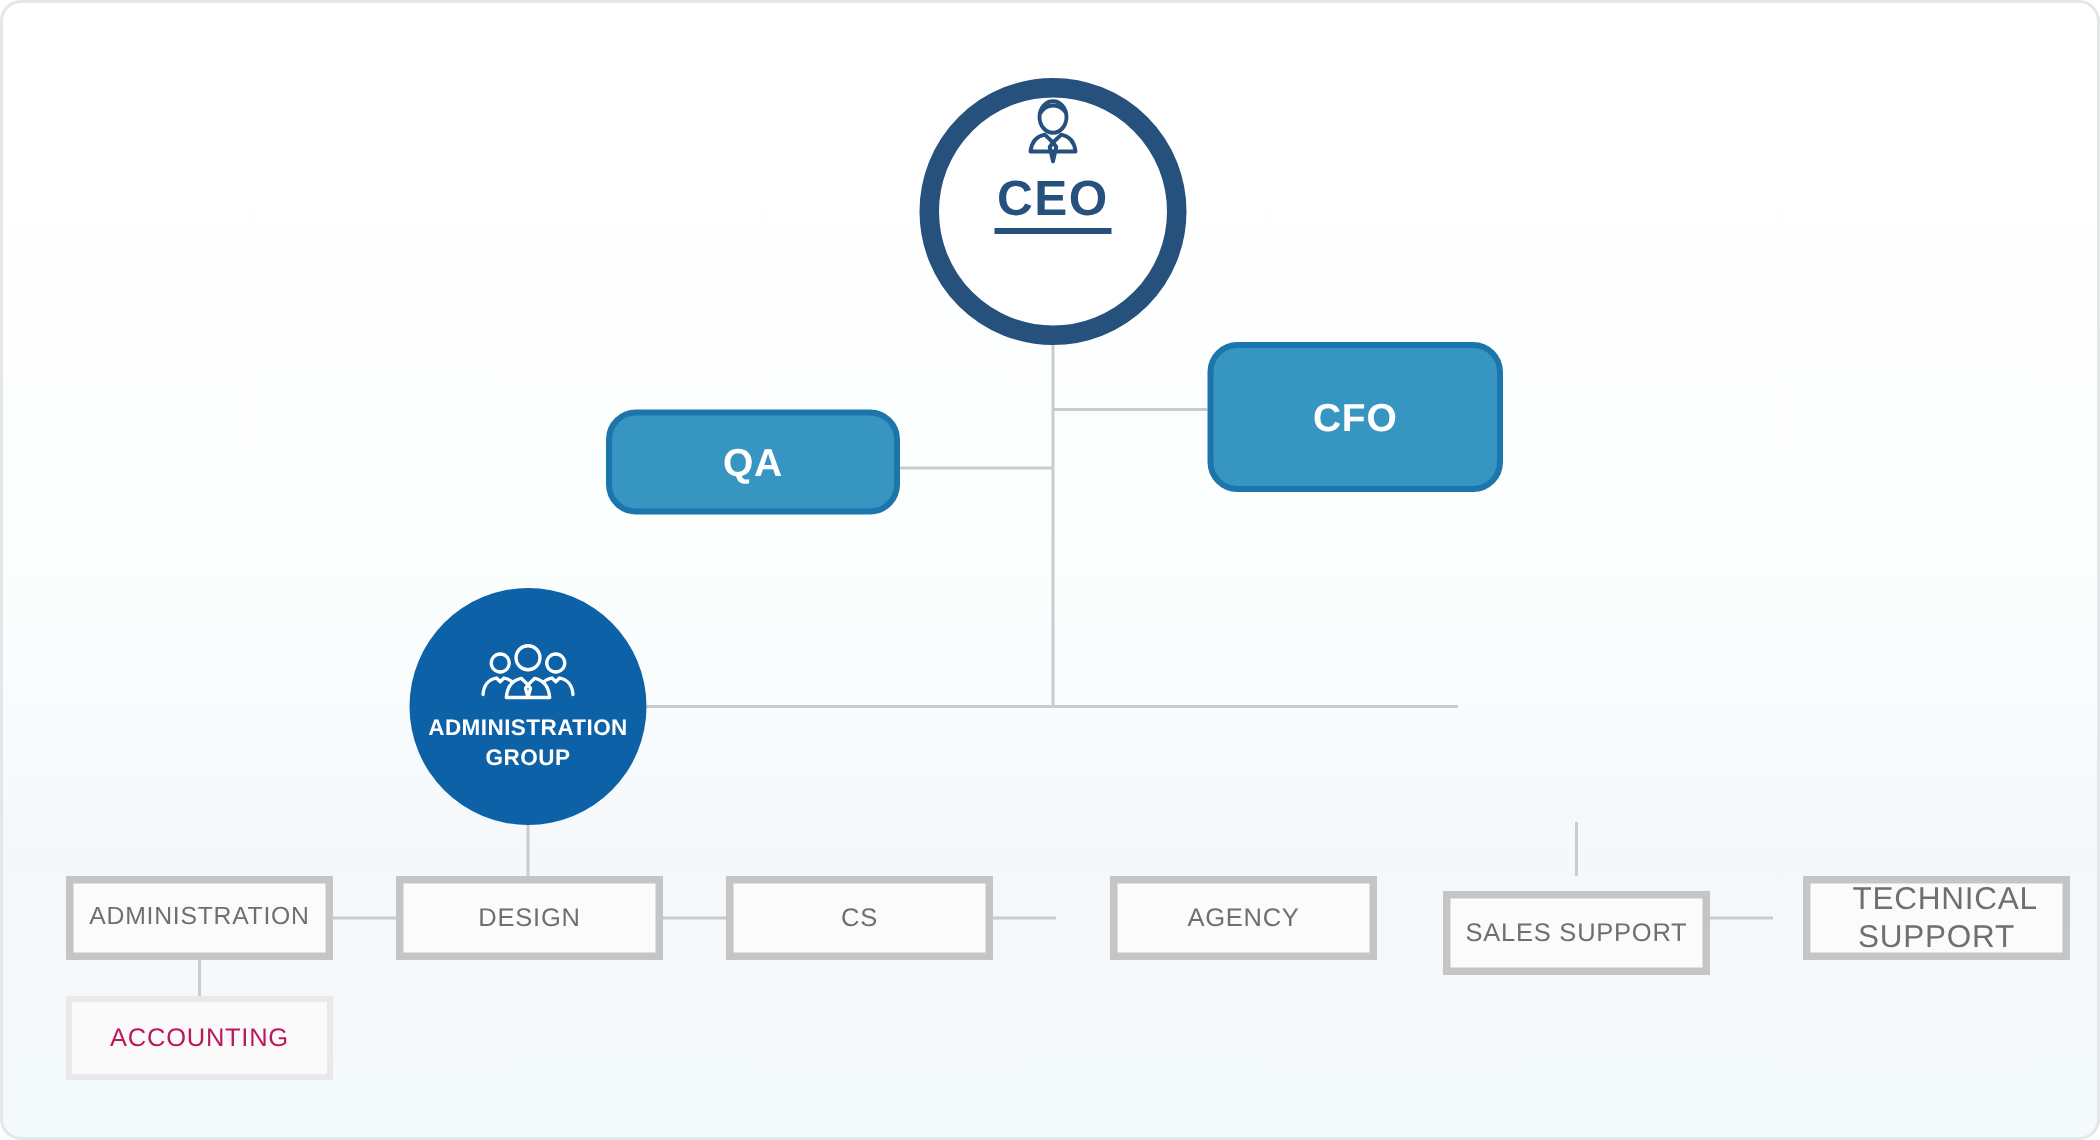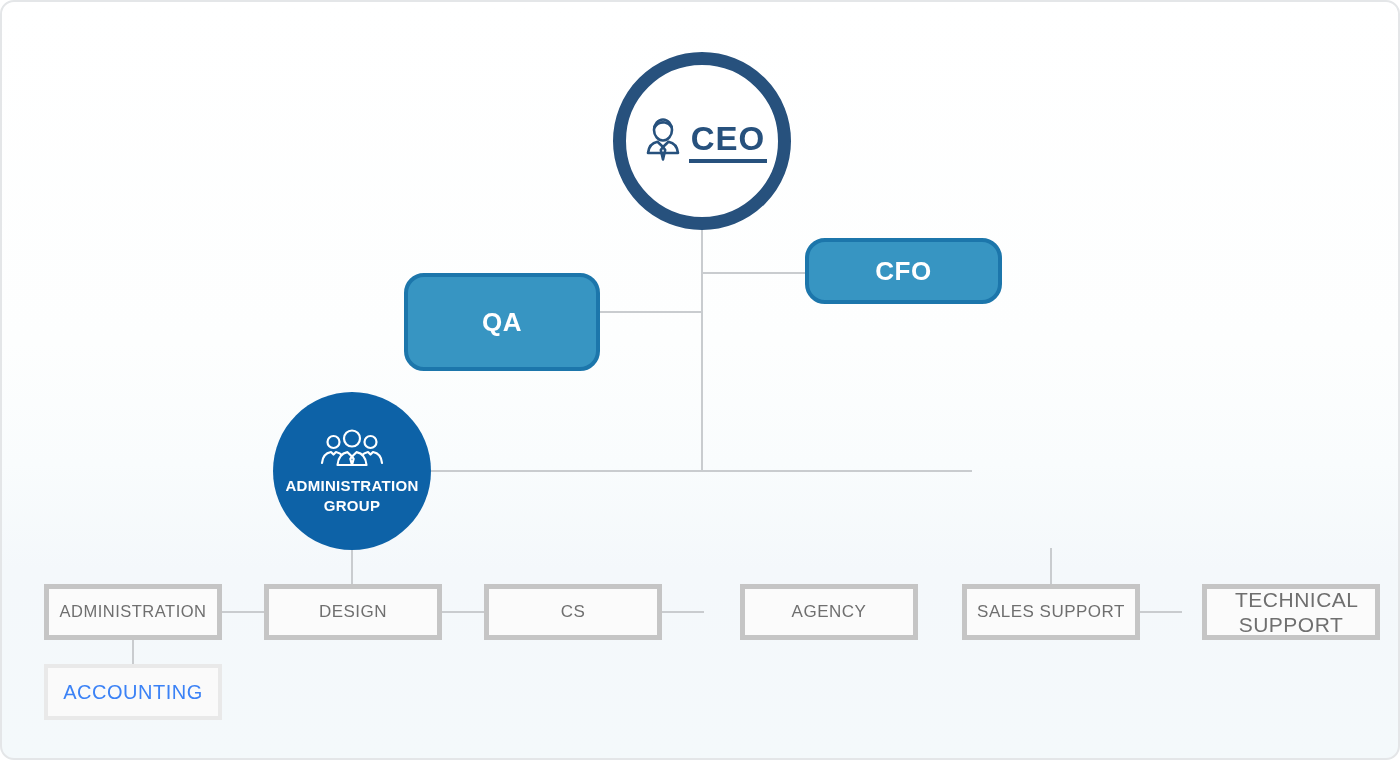--- a/index.html
+++ b/index.html
@@ -32,44 +32,44 @@
   .h-d4         { left: 1138px; top: 609px; width: 42px;  height: 1.5px; }
   .v-accounting { left: 130px;  top: 638px; width: 1.5px; height: 24px; }
 
   
   .ceo-circle {
     position: absolute; left: 611px; top: 50px;
     width: 178px; height: 178px;
     background: #ffffff;
     border: 13px solid #27517d;
     border-radius: 50%;
-    display: flex; flex-direction: row;
-    align-items: center; justify-content: center;
+    display: flex; flex-direction: column;
+    align-items: center; 
   }
   .ceo-label {
     margin-top: 2px;
     font-size: 33px; font-weight: bold;
     color: #27517d; letter-spacing: 1px;
     border-bottom: 4px solid #27517d;
     padding: 0 2px 4px 2px;
     line-height: 1;
   }
 
   
   .pill {
     position: absolute;
     background: #3795c2;
     border: 4px solid #1c76ab;
     border-radius: 20px;
     display: flex; align-items: center; justify-content: center;
     color: #ffffff; font-size: 26px; font-weight: bold;
     letter-spacing: 0.5px;
   }
-  .pill-qa  { left: 402px; top: 271px; width: 196px; height: 98px; }
-  .pill-cfo { left: 803px; top: 236px; width: 197px; height: 66px; }
+  .pill-qa  { left: 402px; top: 271px; width: 196px; height: 70px; }
+  .pill-cfo { left: 803px; top: 226px; width: 197px; height: 100px; }
 
   
   .group-circle {
     position: absolute;
     width: 158px; height: 158px;
     background: #0d62a7;
     border-radius: 50%;
     display: flex; flex-direction: column;
     align-items: center; justify-content: center;
     text-align: center;
@@ -90,31 +90,31 @@
     background: #fbfbfb;
     border: 5px solid #c5c5c5;
     display: flex; align-items: center; justify-content: center;
     color: #6f6f6f; font-size: 17px; letter-spacing: 0.5px;
     text-align: center; line-height: 1.2;
   }
   .dept-0 { left: 42px;   font-size: 16.5px; }
   .dept-1 { left: 262px; }
   .dept-2 { left: 482px; }
   .dept-3 { left: 702px; margin-left: 36px; }
-  .dept-4 { left: 960px; }
+  .dept-4 { left: 960px; margin-top: 10px; }
   .dept-5 { left: 1180px; font-size: 21px; margin-left: 20px; }
   .dept-5 span { display: block; width: 112px; }
 
   .accounting {
     position: absolute; left: 42px; top: 662px;
     width: 178px; height: 56px;
     background: #fafafa;
     border: 4px solid #e9e9e9;
     display: flex; align-items: center; justify-content: center;
-    color: #3b82f6; font-size: 20px; letter-spacing: 0.5px;
+    color: #be185d; font-size: 17px; letter-spacing: 0.5px;
   }
 
   .icon-svg { display: block; }
 </style>
 </head>
 <body>
 
 <div class="canvas">
 
   <div class="line v-ceo"></div>

